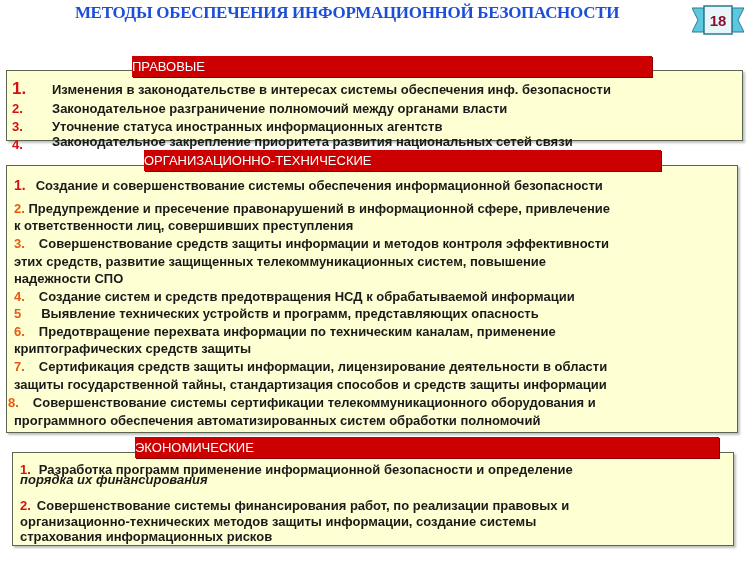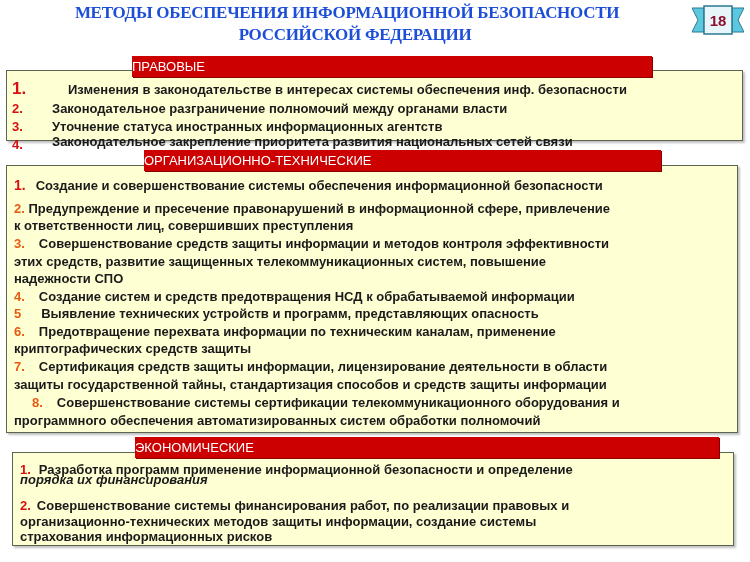--- a/index.html
+++ b/index.html
@@ -35,37 +35,36 @@
   }
   .n-red { color:#d81010; }
   .n-org { color:#e85a10; }
   .line { position:absolute; white-space:nowrap; font-size:13px; font-weight:bold; color:#1a1a1a; z-index:2; }
 </style>
 </head>
 <body>
 
 <div class="title">
   <span class="l1">МЕТОДЫ ОБЕСПЕЧЕНИЯ ИНФОРМАЦИОННОЙ БЕЗОПАСНОСТИ</span>
-  <span class="l2">РОССИЙСКОЙ ФЕДЕРАЦИИ</span>
 </div>
 
 <div class="badge">
   <svg width="52" height="34" viewBox="0 0 52 34">
     <polygon points="0,4 12,4 12,28 0,28 6,16" fill="#5cc8e0" stroke="#2a7a90" stroke-width="1"></polygon>
     <polygon points="52,4 40,4 40,28 52,28 46,16" fill="#5cc8e0" stroke="#2a7a90" stroke-width="1"></polygon>
     <rect x="12" y="2" width="28" height="28" fill="#e8f6fa" stroke="#2a7a90" stroke-width="1.5"></rect>
   </svg>
   <span class="num">18</span>
 </div>
 
 <div class="header-bar" style="left:132px; top:56px; width:520px;">ПРАВОВЫЕ</div>
 <div class="box" style="left:6px; top:70px; width:735px; height:69px;"></div>
 
 <div class="line" style="left:12px; top:79px; font-size:17px;"><span class="n-red">1.</span></div>
-<div class="line" style="left:68px; top:82px;">Изменения в законодательстве в интересах системы обеспечения инф. безопасности</div>
+<div class="line" style="left:52px; top:82px;">Изменения в законодательстве в интересах системы обеспечения инф. безопасности</div>
 
 <div class="line" style="left:12px; top:101px;"><span class="n-red">2.</span></div>
 <div class="line" style="left:52px; top:101px;">Законодательное разграничение полномочий между органами власти</div>
 
 <div class="line" style="left:12px; top:119px;"><span class="n-red">3.</span></div>
 <div class="line" style="left:52px; top:119px;">Уточнение статуса иностранных информационных агентств</div>
 
 <div class="line" style="left:12px; top:137px;"><span class="n-red">4.</span></div>
 <div class="line" style="left:52px; top:134px;">Законодательное закрепление приоритета развития национальных сетей связи</div>
 
@@ -98,21 +97,21 @@
 <div class="line" style="left:14px; top:324px;">
   <span class="n-org">6.</span><span style="display:inline-block;width:14px;"></span><span>Предотвращение перехвата информации по техническим каналам, применение</span>
 </div>
 <div class="line" style="left:14px; top:341px;">криптографических средств защиты</div>
 
 <div class="line" style="left:14px; top:359px;">
   <span class="n-org">7.</span><span style="display:inline-block;width:14px;"></span><span>Сертификация средств защиты информации, лицензирование деятельности в области</span>
 </div>
 <div class="line" style="left:14px; top:377px;">защиты государственной тайны, стандартизация способов и средств защиты информации</div>
 
-<div class="line" style="left:32px; top:395px;">
+<div class="line" style="left:8px; top:395px;">
   <span class="n-org">8.</span><span style="display:inline-block;width:14px;"></span><span>Совершенствование системы сертификации телекоммуникационного оборудования и</span>
 </div>
 <div class="line" style="left:14px; top:413px;">программного обеспечения автоматизированных систем обработки полномочий</div>
 
 <div class="header-bar" style="left:135px; top:437px; width:584px;">ЭКОНОМИЧЕСКИЕ</div>
 <div class="box" style="left:12px; top:452px; width:720px; height:92px;"></div>
 
 <div class="line" style="left:20px; top:462px;">
   <span class="n-red">1.</span><span style="display:inline-block;width:8px;"></span><span>Разработка программ применение информационной безопасности и определение</span>
 </div>

